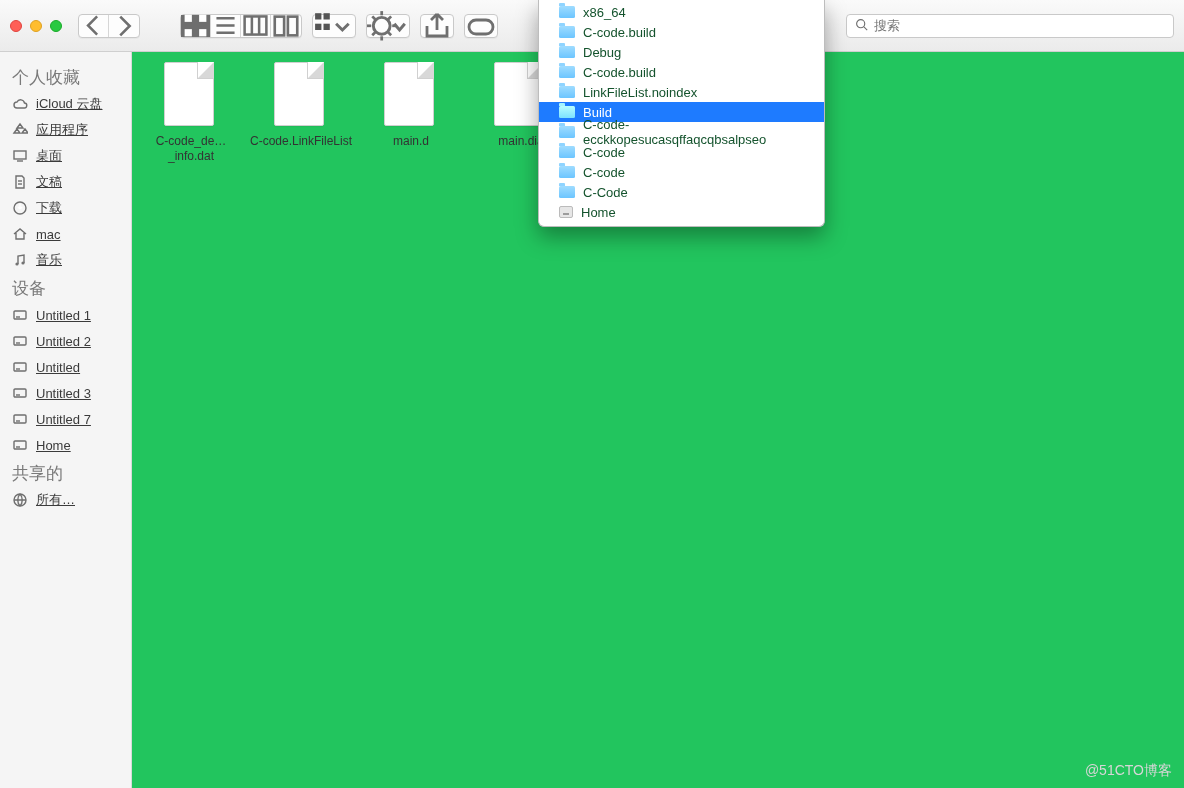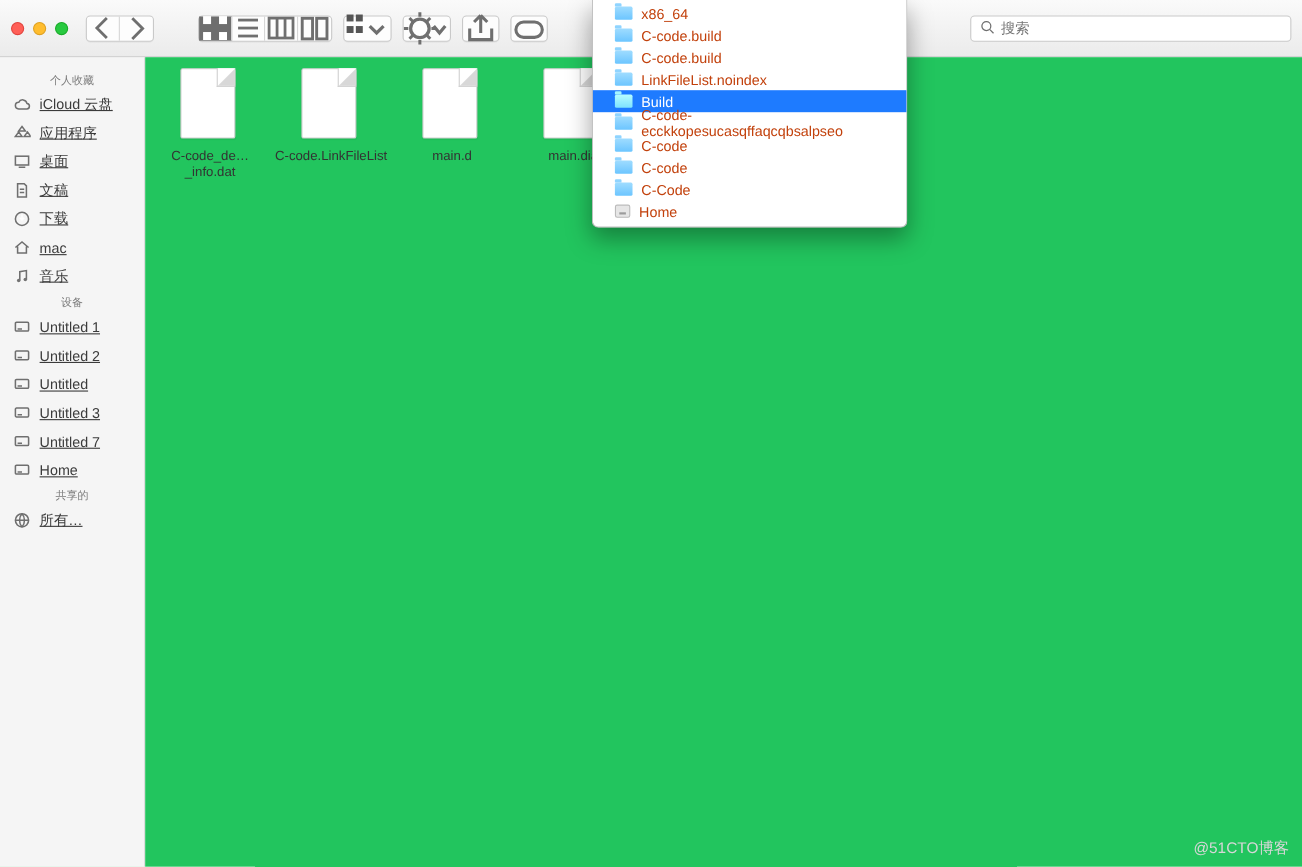--- a/index.html
+++ b/index.html
@@ -14,41 +14,41 @@
   .tl-grn { background:#28c940; border:1px solid #1aab29; }
 
   .seg { display:flex; background:#fdfdfd; border:1px solid #c9c9c9; border-radius:4px; height:24px; box-shadow:0 1px 0 rgba(0,0,0,.03); }
   .seg .btn { width:30px; display:flex; align-items:center; justify-content:center; border-right:1px solid #d6d6d6; color:#555; font-size:13px; }
   .seg .btn:last-child { border-right:none; }
   .seg .btn.active { background:#6e6e6e; color:#fff; }
   .seg.single .btn { width:32px; }
   .seg .btn.disabled { color:#b8b8b8; }
   .flex-spacer { flex:1; }
 
-  .search { display:flex; align-items:center; width:292px; height:24px; background:#fff; border:1px solid #c9c9c9; border-radius:4px; padding:0 8px; color:#8a8a8a; gap:6px; }
+  .search { display:flex; align-items:center; width:328px; height:24px; background:#fff; border:1px solid #c9c9c9; border-radius:4px; padding:0 8px; color:#8a8a8a; gap:6px; }
   .search input { border:none; outline:none; font-size:13px; flex:1; background:transparent; color:#333; }
 
   
   .main { display:flex; height:calc(788px - 52px); }
   .sidebar { width:132px; background:#f5f5f5; border-right:1px solid #d9d9d9; padding-top:10px; overflow:hidden; }
-  .sb-header { font-size:10px; color:#7a7a7a; padding:4px 12px 2px;text-align:center; }
+  .sb-header { font-size:17px; color:#7a7a7a; padding:4px 12px 2px; }
   .sb-item { display:flex; align-items:center; gap:8px; padding:4px 12px; color:#3b3b3b; font-size:13px; height:26px;text-decoration:underline; }
   .sb-icon { width:16px; height:16px; display:flex; align-items:center; justify-content:center; color:#737373; }
   .sb-icon svg { width:16px; height:16px; }
 
   .content { flex:1; background:#22c55e; position:relative; }
   .files { display:flex; gap:0; padding:10px 4px; }
   .file { width:110px; display:flex; flex-direction:column; align-items:center; gap:6px; font-size:12px; color:#333; text-align:center; line-height:1.25; }
   .file .icon { width:54px; height:66px; position:relative; }
   .doc { width:50px; height:64px; background:#fff; border:1px solid #d0d0d0; border-radius:2px; position:relative; box-shadow:0 1px 1px rgba(0,0,0,.05); }
   .doc::before { content:""; position:absolute; top:-1px; right:-1px; width:16px; height:16px; background:linear-gradient(135deg,#fff 0 48%,#d8d8d8 52% 100%); border-bottom:1px solid #d0d0d0; border-left:1px solid #d0d0d0; }
 
   
   .dropdown { position:absolute; top:0; left:538px; width:287px; background:#fff; border:1px solid #bdbdbd; border-top:none; border-radius:0 0 6px 6px; box-shadow:0 10px 22px rgba(0,0,0,.35); padding:2px 0 4px; z-index:50; }
-  .dd-item { display:flex; align-items:center; gap:8px; padding:1px 12px; height:20px; font-size:13px; color:#c2410c; }
+  .dd-item { display:flex; align-items:center; gap:8px; padding:1px 12px; height:20px; font-size:13px; color:#14532d; }
   .dd-item.selected { background:#1e7bff; color:#fff; }
   .dd-item .pad { display:inline-block; }
   .dd-folder { width:16px; height:12px; border-radius:1.5px; background:linear-gradient(#9fdcff,#6cc5ff); position:relative; }
   .dd-folder::before { content:""; position:absolute; top:-3px; left:0; width:6px; height:3px; background:#8fd4ff; border-radius:1px 1px 0 0; }
   .dd-item.selected .dd-folder { filter:brightness(1.15); }
   .dd-disk { width:14px; height:12px; background:#e6e6e6; border:1px solid #bbb; border-radius:2px; position:relative; }
   .dd-disk::after { content:""; position:absolute; left:3px; right:3px; bottom:2px; height:2px; background:#9c9c9c; }
   .dd-monitor { width:15px; height:11px; background:#3a3a3a; border:1px solid #222; border-radius:1px; position:relative; }
   .dd-monitor::after{ content:""; position:absolute; left:4px; right:4px; bottom:-3px; height:2px; background:#8a8a8a; }
 
@@ -353,20 +353,25 @@
       <span>x86_64</span>
     </div>
     <div class="dd-item">
       <span class="pad" style="width: 0px;"></span>
       <span class="dd-folder"></span>
       <span>C-code.build</span>
     </div>
     <div class="dd-item">
       <span class="pad" style="width: 0px;"></span>
       <span class="dd-folder"></span>
+      <span>Debug</span>
+    </div>
+    <div class="dd-item">
+      <span class="pad" style="width: 0px;"></span>
+      <span class="dd-folder"></span>
       <span>C-code.build</span>
     </div>
     <div class="dd-item">
       <span class="pad" style="width: 0px;"></span>
       <span class="dd-folder"></span>
       <span>LinkFileList.noindex</span>
     </div>
     <div class="dd-item selected">
       <span class="pad" style="width: 0px;"></span>
       <span class="dd-folder"></span>

